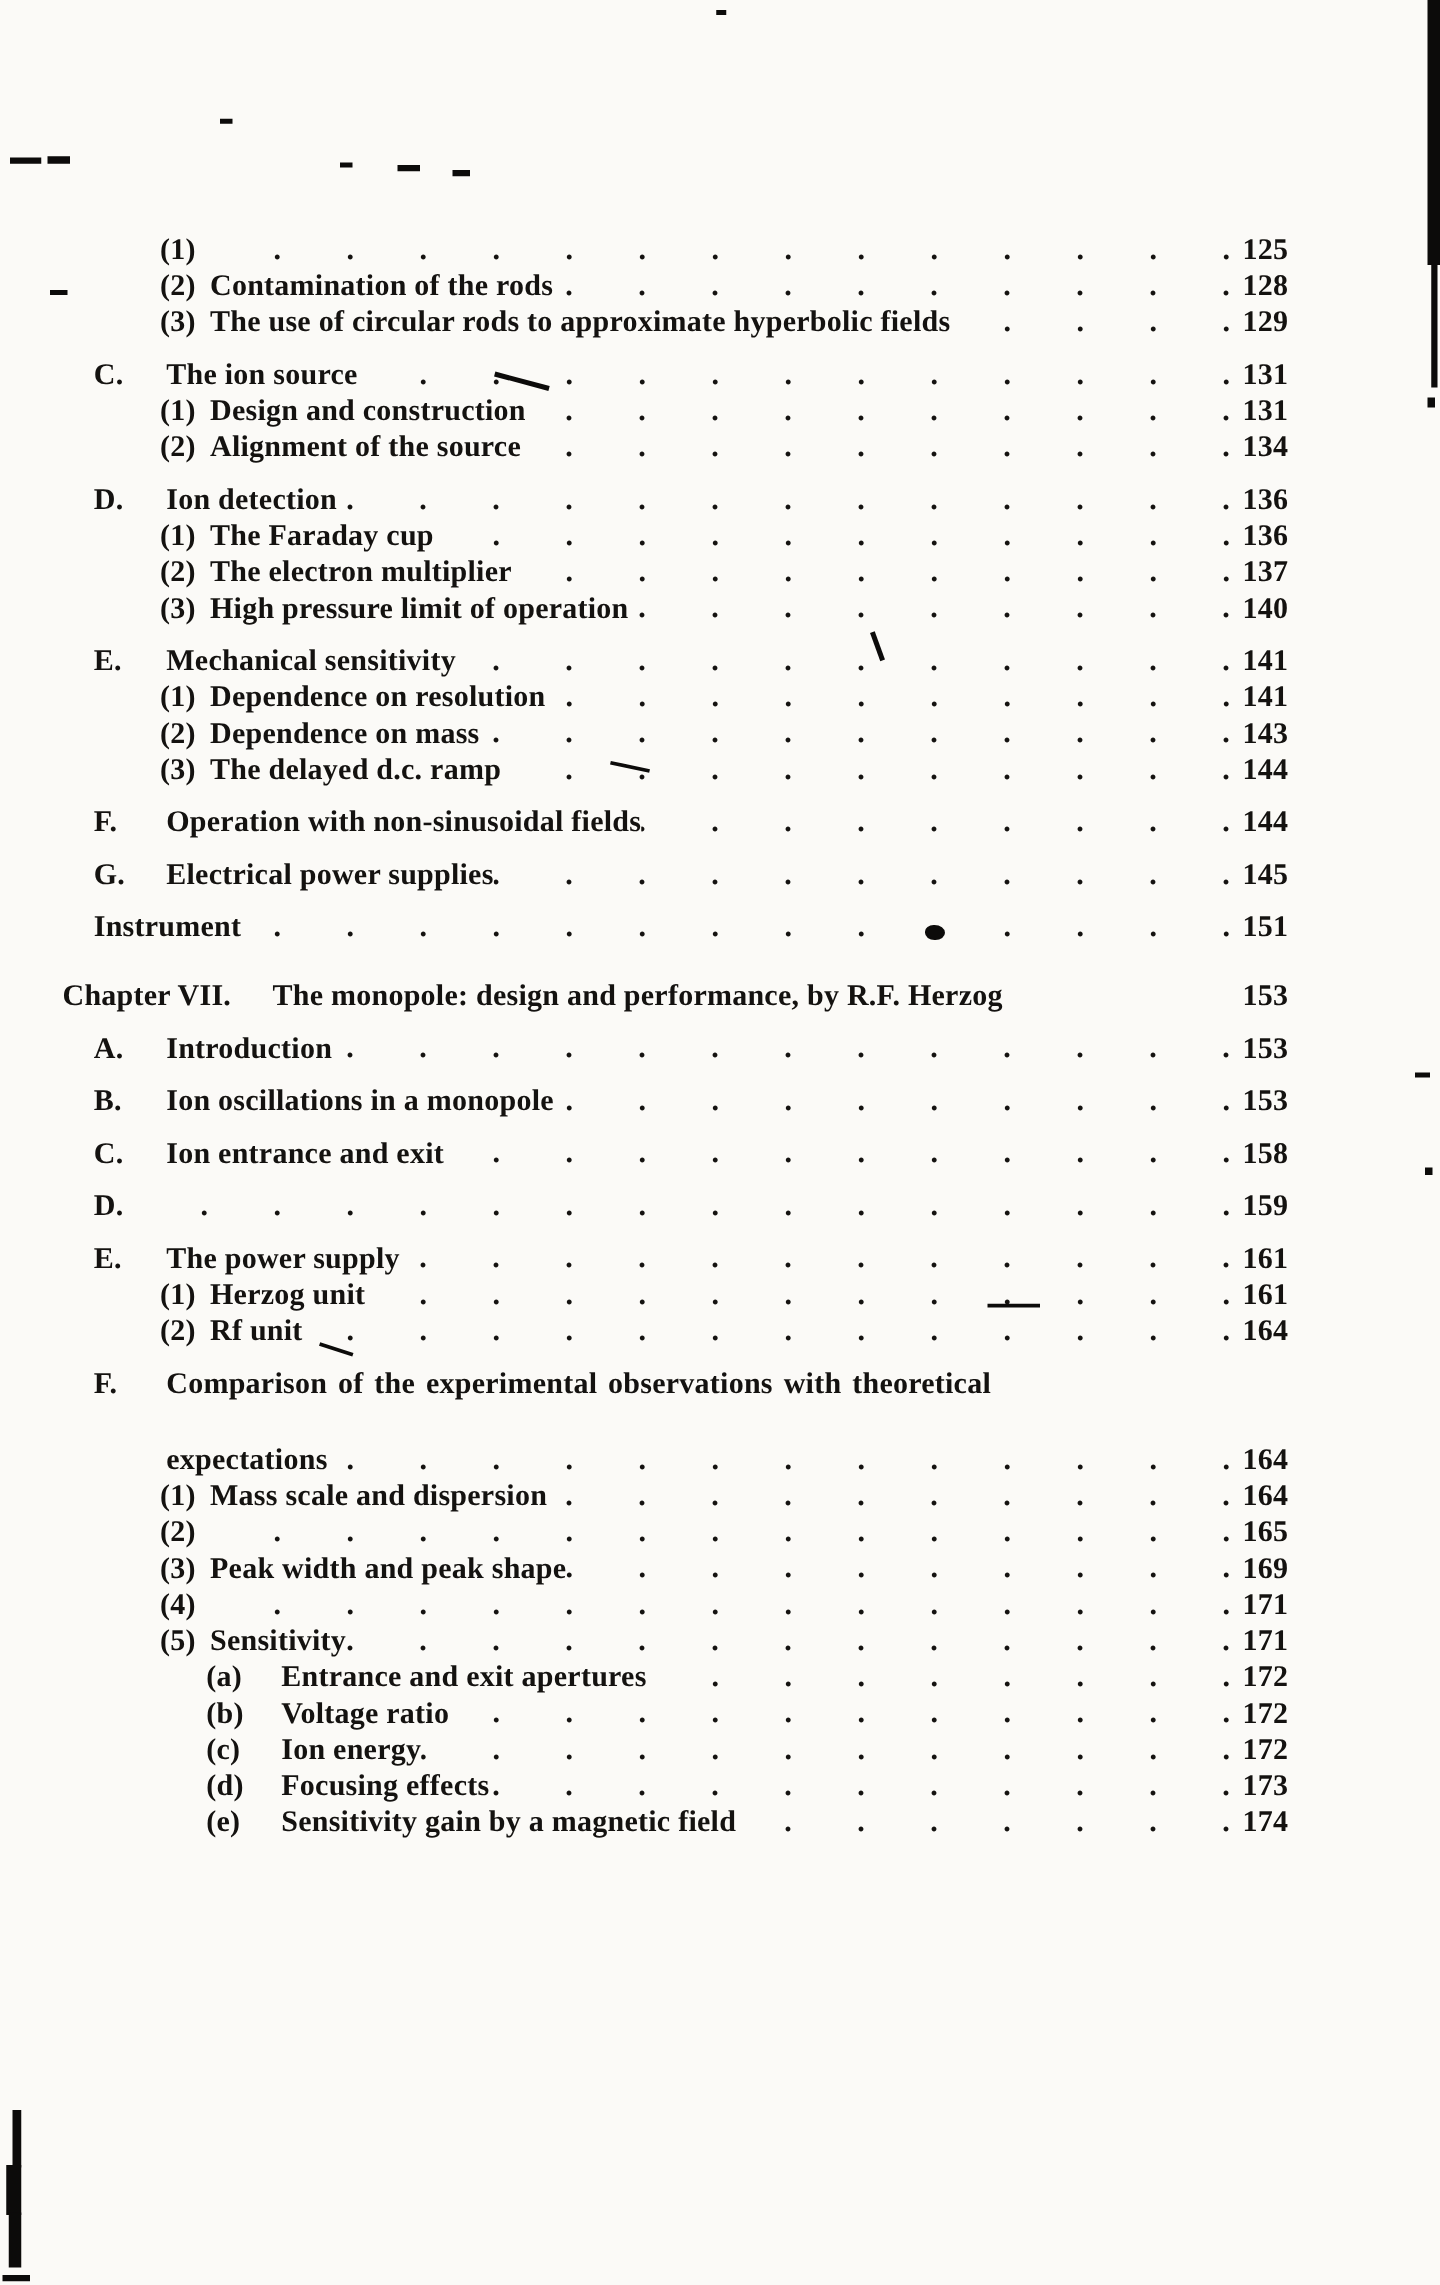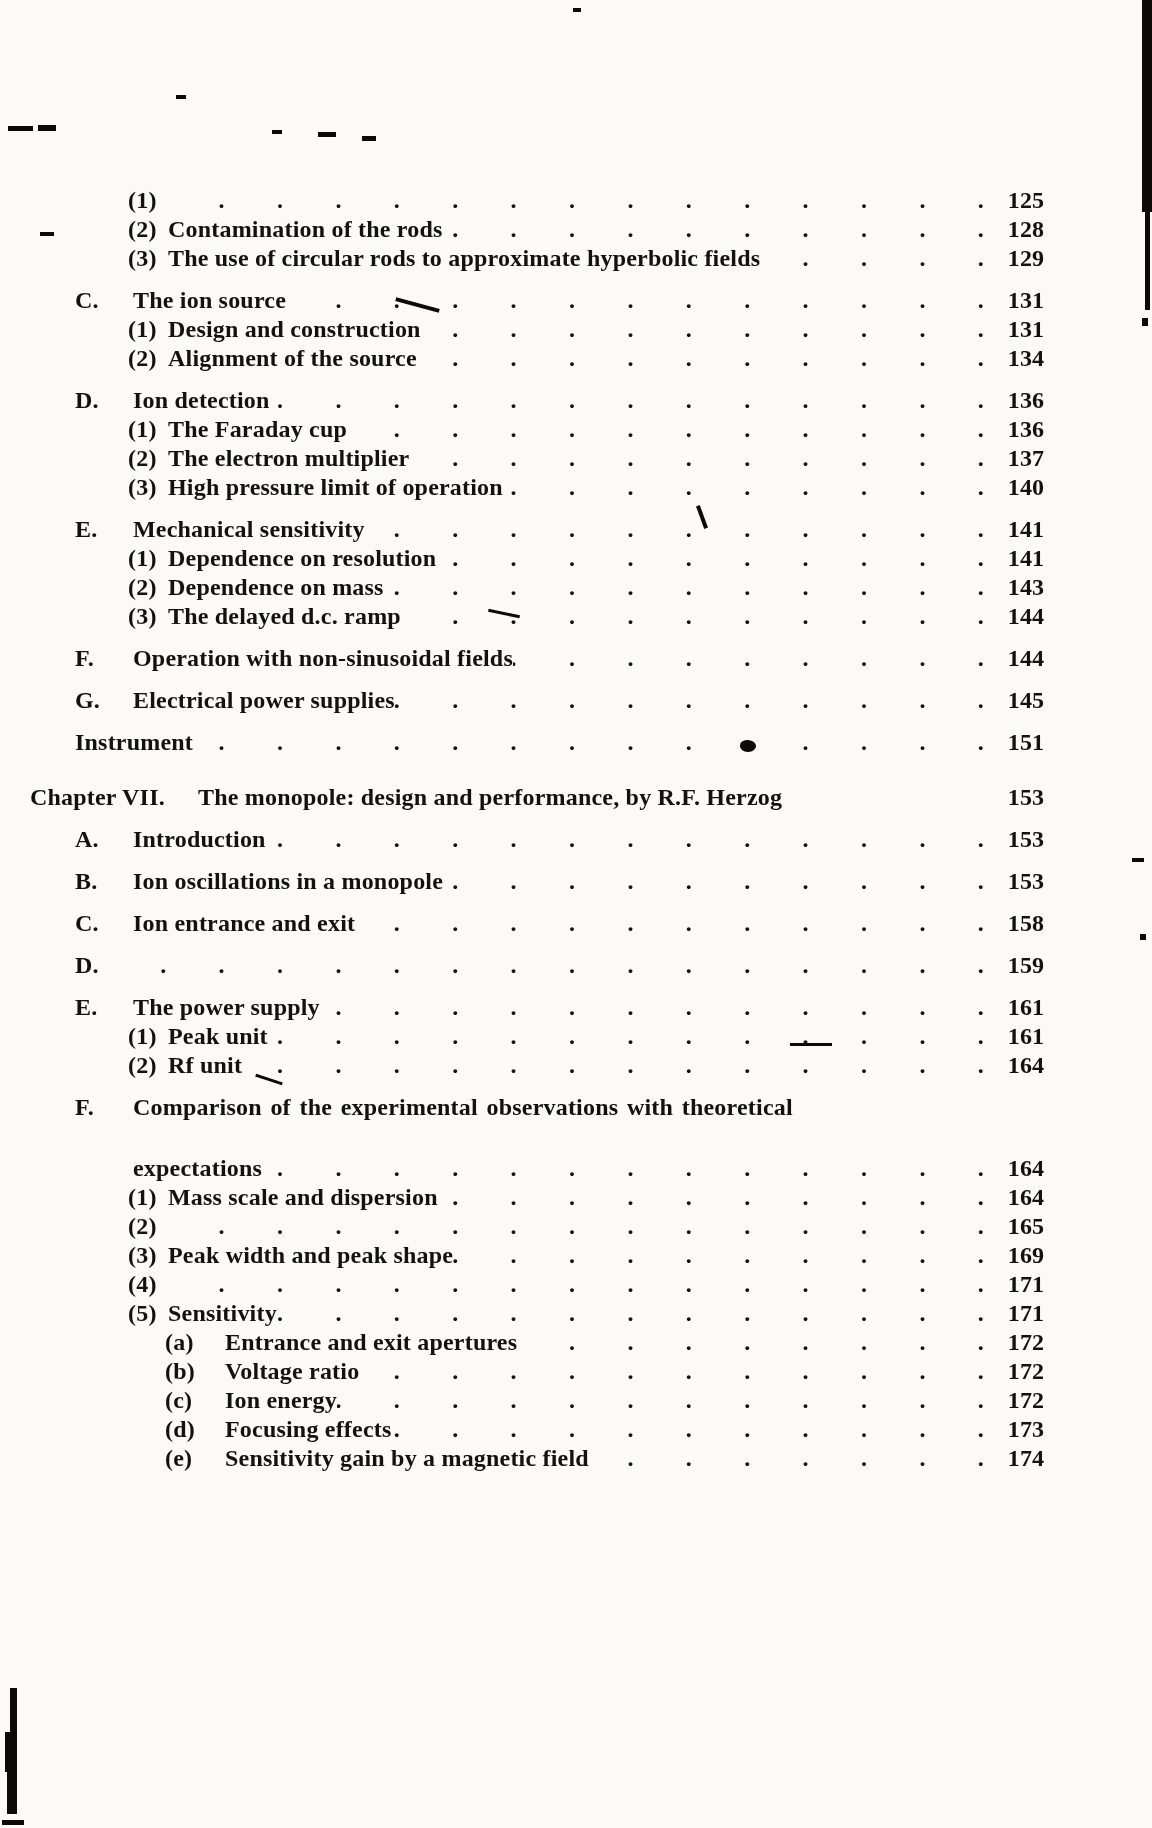--- a/index.html
+++ b/index.html
@@ -25,40 +25,40 @@
     line-height:29px;
     font-size:24px;
     font-weight:700;
     letter-spacing:.2px;
   }
   .row.gap{margin-top:13px;}
   .row.chapter{margin-top:26px;}
   .sub{padding-left:128px;}
   .subsub{padding-left:165px;}
   .section,.plain{padding-left:75px;margin-top:32px;}
-  .chapter{padding-left:30px;}
+  .chapter{padding-left:50px;}
   .prefix{flex:none;white-space:nowrap;}
   .section .prefix{width:58px;}
   .sub .prefix{width:40px;}
   .subsub .prefix{width:60px;}
   .chapter .prefix{width:168px;}
   .title{flex:none;white-space:nowrap;}
   .title.stretch{word-spacing:2.5px;}
   .leader{
     flex:1 1 auto;min-width:0;
     overflow:hidden;white-space:nowrap;
     direction:rtl;
     padding:0 10px 0 18px;
   }
   .leader::before{
     content:". . . . . . . . . . . . . . . . . . . . . . . . . . . .";
     word-spacing:46px;
   }
   .spacer{flex:1 1 auto;}
-  .page{flex:none;width:64px;text-align:center;white-space:nowrap;}
+  .page{flex:none;width:64px;text-align:left;white-space:nowrap;}
   
   .mark{position:absolute;background:#0c0b0a;}
   .r15{transform:rotate(15deg);}
   .rm20{transform:rotate(-20deg);}
   .r12{transform:rotate(12deg);}
   .r18{transform:rotate(18deg);}
   .blob{border-radius:45% 55% 50% 50%;}
 </style>
 </head>
 <body>
@@ -196,21 +196,21 @@
         <span class="page">159</span>
       </div>
       <div class="row section gap">
         <span class="prefix">E.</span>
         <span class="title">The power supply</span>
         <span class="leader"></span>
         <span class="page">161</span>
       </div>
       <div class="row sub">
         <span class="prefix">(1)</span>
-        <span class="title">Peak unit</span>
+        <span class="title">Herzog unit</span>
         <span class="leader"></span>
         <span class="page">161</span>
       </div>
       <div class="row sub">
         <span class="prefix">(2)</span>
         <span class="title">Rf unit</span>
         <span class="leader"></span>
         <span class="page">164</span>
       </div>
       <div class="row section gap">

